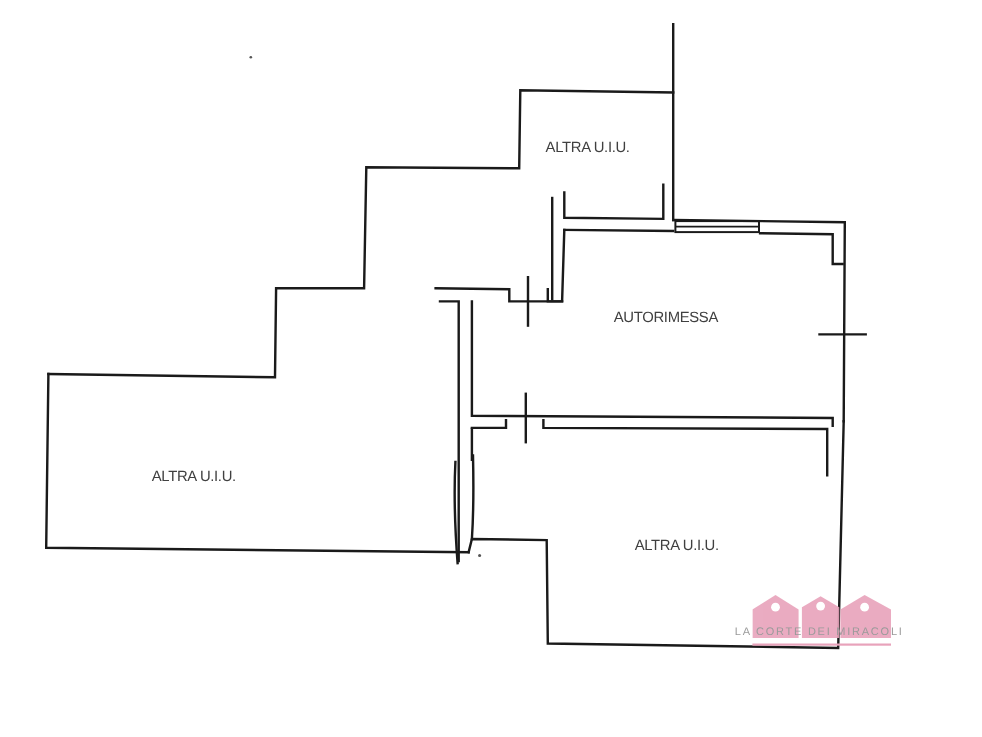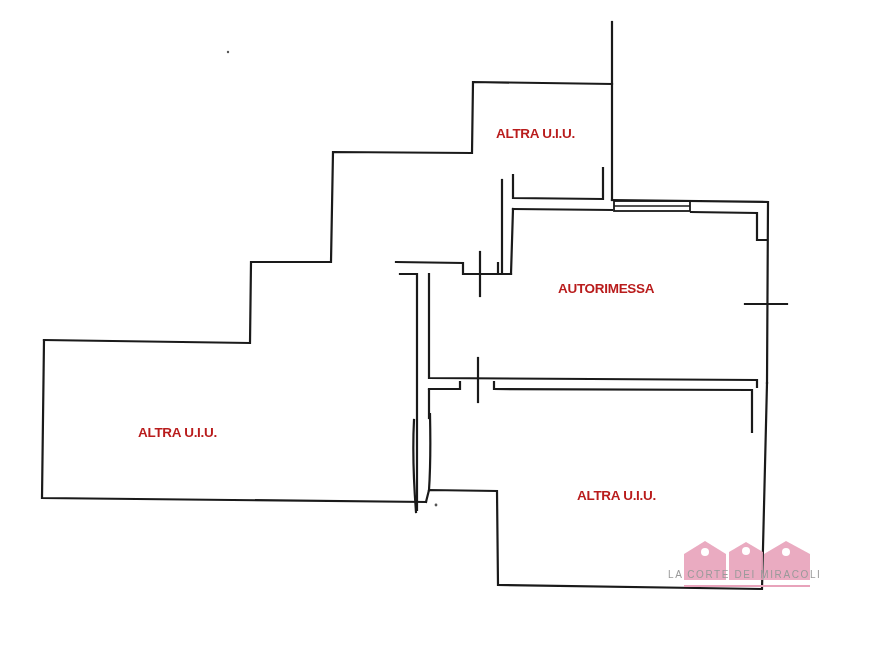--- a/index.html
+++ b/index.html
@@ -1,20 +1,20 @@
 <!DOCTYPE html>
 <html><head>
 <meta charset="utf-8">
 <style>
   html, body { margin: 0; padding: 0; background: #ffffff; }
   body { width: 893px; height: 670px; position: relative; overflow: hidden; font-family: "Liberation Sans", sans-serif; }
   #plan { position: absolute; left: 0; top: 0; width: 893px; height: 670px; }
   .wall { fill: none; stroke: #1a1a1a; stroke-width: 2.2; stroke-linejoin: miter; stroke-linecap: square; }
   .thin { fill: none; stroke: #1a1a1a; stroke-width: 1.6; }
-  .room-label { position: absolute; font-size: 13.5px; color: #b91c1c; letter-spacing: -0.3px; white-space: nowrap; font-weight: bold; }
+  .room-label { position: absolute; font-size: 13.5px; color: #404040; letter-spacing: -0.3px; white-space: nowrap; }
   .logo { position: absolute; left: 684px; top: 530px; width: 128px; height: 60px; }
   .logo-text { position: absolute; left: 668px; top: 569px; font-size: 10px; letter-spacing: 1.6px; color: #9a9a9a; white-space: nowrap; }
   .logo-bar { position: absolute; left: 684px; top: 585px; width: 126px; height: 2px; }
 </style>
 </head>
 <body>
 
 <svg id="plan" viewBox="0 0 893 670" xmlns="http://www.w3.org/2000/svg">
 
   <g>

